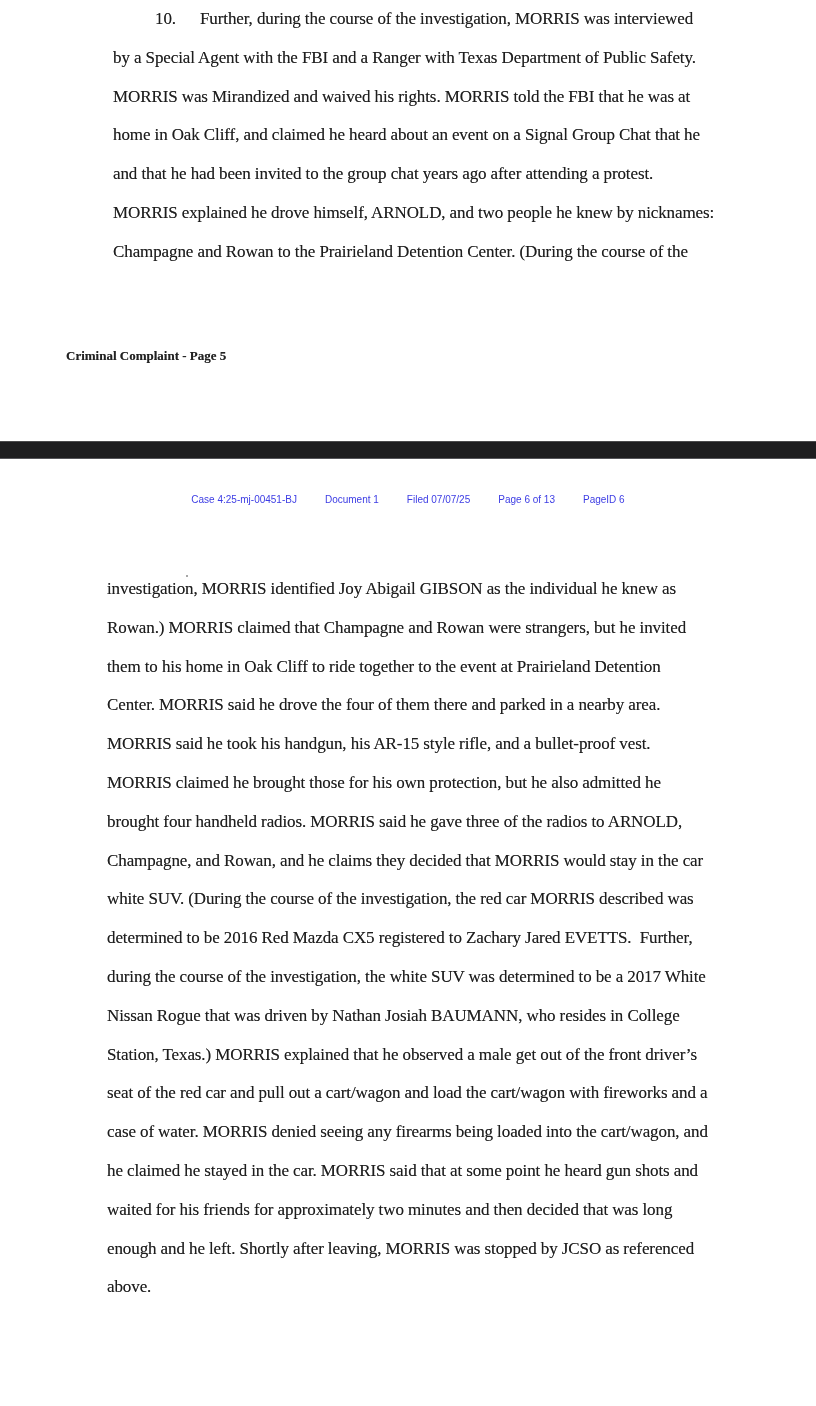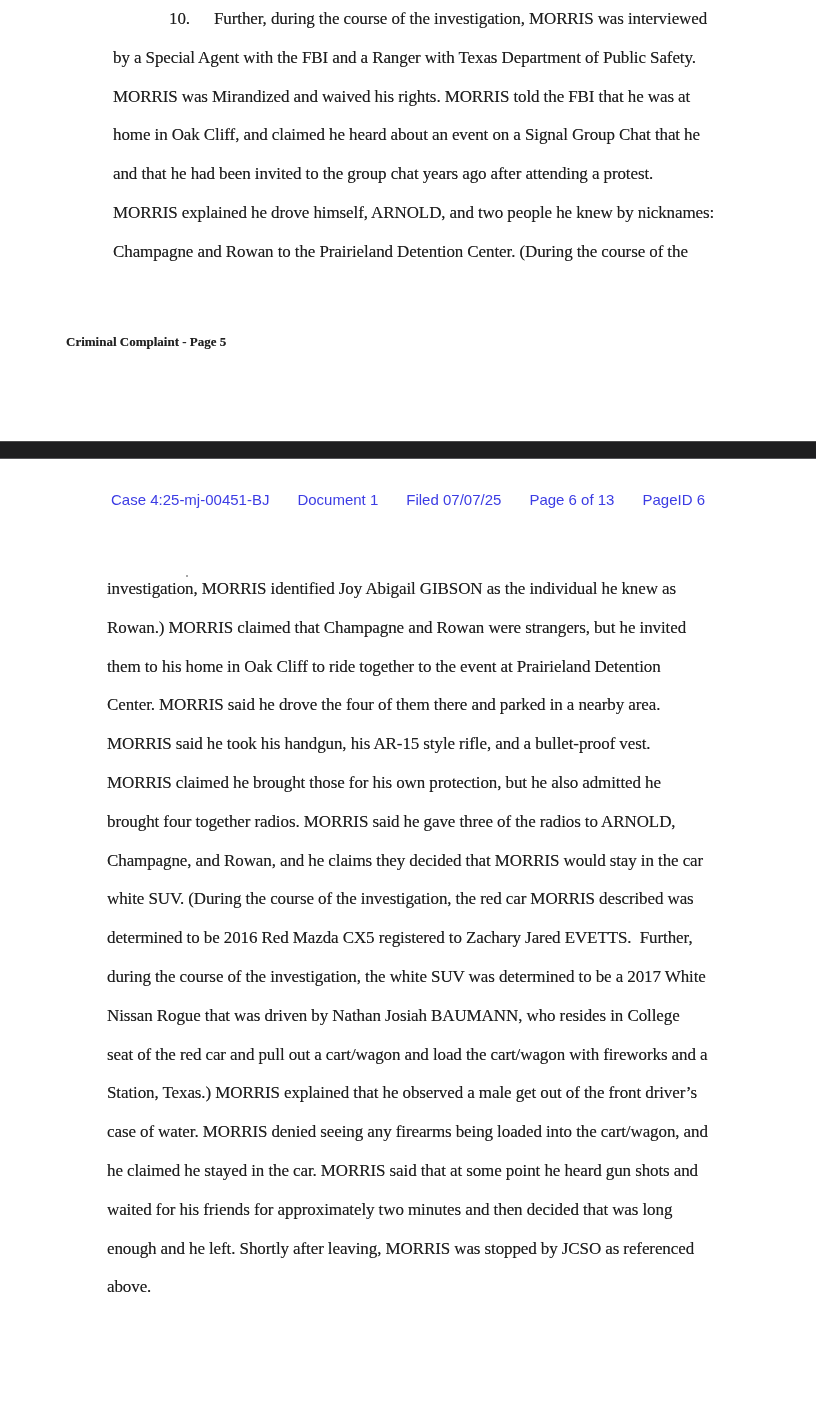--- a/index.html
+++ b/index.html
@@ -26,26 +26,26 @@
   }
   .line {
     height: 38.8px;
     line-height: 38.8px;
     white-space: pre;
   }
   #p5-text { top: 0px; left: 113px; }
   #p6-text { top: 570px; left: 107px; }
   .para-num {
     display: inline-block;
-    margin-left: 56px;
+    margin-left: 42px;
     margin-right: 24px;
   }
   .page-footer {
     position: absolute;
-    top: 334px;
+    top: 348px;
     left: 66px;
     font-family: "Liberation Serif", serif;
     font-weight: bold;
     font-size: 13px;
     color: #222222;
     text-shadow: 0 0 0.5px rgba(30,30,30,0.5);
   }
   .page-separator {
     position: absolute;
     top: 441px;
@@ -61,21 +61,21 @@
     position: absolute;
     top: 490px;
     left: 0;
     width: 816px;
     height: 20px;
     line-height: 20px;
     display: flex;
     justify-content: center;
     gap: 28px;
     font-family: "Liberation Sans", sans-serif;
-    font-size: 15px;
+    font-size: 10px;
     color: #3c3ce4;
   }
   .speck {
     position: absolute;
     width: 2px;
     height: 2px;
     border-radius: 50%;
     background: #888888;
   }
 </style>
@@ -108,28 +108,28 @@
 
   <div class="speck" style="left:186px; top:575px;"></div>
 
   <div id="p6-text" class="body-text">
     <div class="line">investigation, MORRIS identified Joy Abigail GIBSON as the individual he knew as</div>
     <div class="line">Rowan.) MORRIS claimed that Champagne and Rowan were strangers, but he invited</div>
     <div class="line">them to his home in Oak Cliff to ride together to the event at Prairieland Detention</div>
     <div class="line">Center. MORRIS said he drove the four of them there and parked in a nearby area.</div>
     <div class="line">MORRIS said he took his handgun, his AR-15 style rifle, and a bullet-proof vest.</div>
     <div class="line">MORRIS claimed he brought those for his own protection, but he also admitted he</div>
-    <div class="line">brought four together radios. MORRIS said he gave three of the radios to ARNOLD,</div>
+    <div class="line">brought four handheld radios. MORRIS said he gave three of the radios to ARNOLD,</div>
     <div class="line">Champagne, and Rowan, and he claims they decided that MORRIS would stay in the car</div>
     <div class="line">white SUV. (During the course of the investigation, the red car MORRIS described was</div>
     <div class="line">determined to be 2016 Red Mazda CX5 registered to Zachary Jared EVETTS.  Further,</div>
     <div class="line">during the course of the investigation, the white SUV was determined to be a 2017 White</div>
     <div class="line">Nissan Rogue that was driven by Nathan Josiah BAUMANN, who resides in College</div>
+    <div class="line">Station, Texas.) MORRIS explained that he observed a male get out of the front driver’s</div>
     <div class="line">seat of the red car and pull out a cart/wagon and load the cart/wagon with fireworks and a</div>
-    <div class="line">Station, Texas.) MORRIS explained that he observed a male get out of the front driver’s</div>
     <div class="line">case of water. MORRIS denied seeing any firearms being loaded into the cart/wagon, and</div>
     <div class="line">he claimed he stayed in the car. MORRIS said that at some point he heard gun shots and</div>
     <div class="line">waited for his friends for approximately two minutes and then decided that was long</div>
     <div class="line">enough and he left. Shortly after leaving, MORRIS was stopped by JCSO as referenced</div>
     <div class="line">above.</div>
   </div>
 
 </div>
 
 </body></html>

